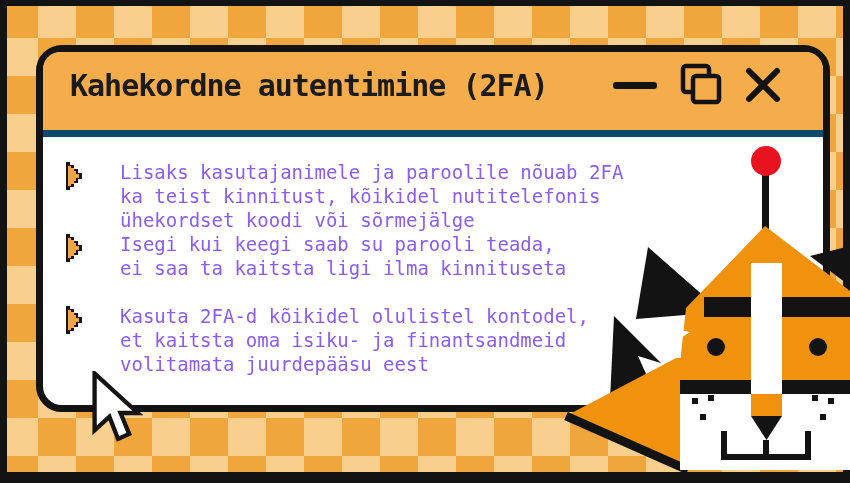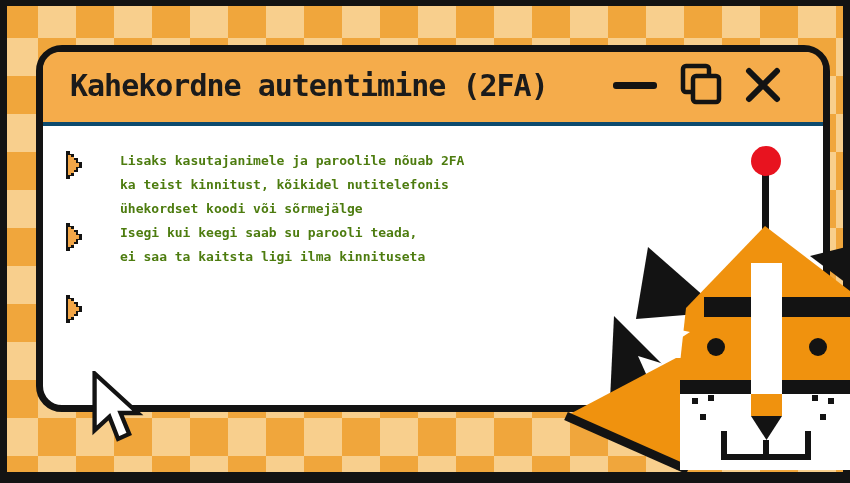--- a/index.html
+++ b/index.html
@@ -24,43 +24,43 @@
     position:absolute;left:36px;top:45px;
     width:780px;height:353px;            
     background:#ffffff;
     border:7px solid #131313;
     border-radius:26px;
     z-index:2;
   }
   .titlebar{
     height:66px;
     background:#F5AC4B;
-    border-bottom:4px solid #0c4a6e;
+    border-bottom:7px solid #0c4a6e;
     border-radius:17px 17px 0 0;
     display:flex;align-items:center;
-    padding:0 42px 4px 27px;
+    padding:0 42px 12px 27px;
     box-sizing:content-box;
   }
   .title{
     font-size:30px;font-weight:700;color:#1b1b1b;
     letter-spacing:-1px;white-space:nowrap;
   }
   .controls{margin-left:auto;display:flex;align-items:center;gap:22px;}
   .ctl{display:flex;align-items:center;justify-content:center;cursor:pointer;}
   .dash{width:44px;height:7px;background:#131313;border-radius:3px;}
 
   .content{position:relative;}
   .bullet-row{display:flex;align-items:flex-start;padding-left:23px;}
   .bullet-row.r1{margin-top:23px;}
   .bullet-row.r2{}
   .bullet-row.r3{margin-top:24px;}
   .bullet-icon{flex:0 0 auto;margin-top:2px;}
   .bullet-text{margin-left:35px;}
   .bl{
-    font-size:13px;line-height:24px;font-weight:700;color:#4d7c0f;
+    font-size:19px;line-height:24px;font-weight:400;color:#8b5cf6;
     white-space:nowrap;letter-spacing:0;
   }
 
   .tiger{position:absolute;left:540px;top:140px;width:310px;height:343px;z-index:4;}
   .cursor{position:absolute;left:92px;top:371px;width:62px;height:84px;z-index:5;}
 </style>
 </head>
 <body>
 
 <div class="canvas">
@@ -109,20 +109,25 @@
           <div class="bl">Isegi kui keegi saab su parooli teada,</div>
           <div class="bl">ei saa ta kaitsta ligi ilma kinnituseta</div>
         </div>
       </div>
 
       <div class="bullet-row r3">
         <svg class="bullet-icon" width="19" height="28" viewBox="0 0 19 28" shape-rendering="crispEdges">
           <polygon points="0,0 4,0 4,3 8,3 8,7 12,7 12,11 16,11 16,17 12,17 12,21 8,21 8,25 4,25 4,28 0,28" fill="#131313"></polygon>
           <polygon points="0,0 4,0 4,3 8,3 8,7 12,7 12,11 16,11 16,17 12,17 12,21 8,21 8,25 4,25 4,28 0,28" fill="#F2A648" transform="translate(1.6,3.6) scale(0.74)"></polygon>
         </svg>
+        <div class="bullet-text">
+          <div class="bl">Kasuta 2FA-d kõikidel olulistel kontodel,</div>
+          <div class="bl">et kaitsta oma isiku- ja finantsandmeid</div>
+          <div class="bl">volitamata juurdepääsu eest</div>
+        </div>
       </div>
 
     </div>
   </div>
 
   <svg class="tiger" viewBox="540 140 310 343">
 
     <rect x="762" y="170" width="7" height="64" fill="#131313"></rect>
     <circle cx="766" cy="161" r="15" fill="#E8131F"></circle>
 

